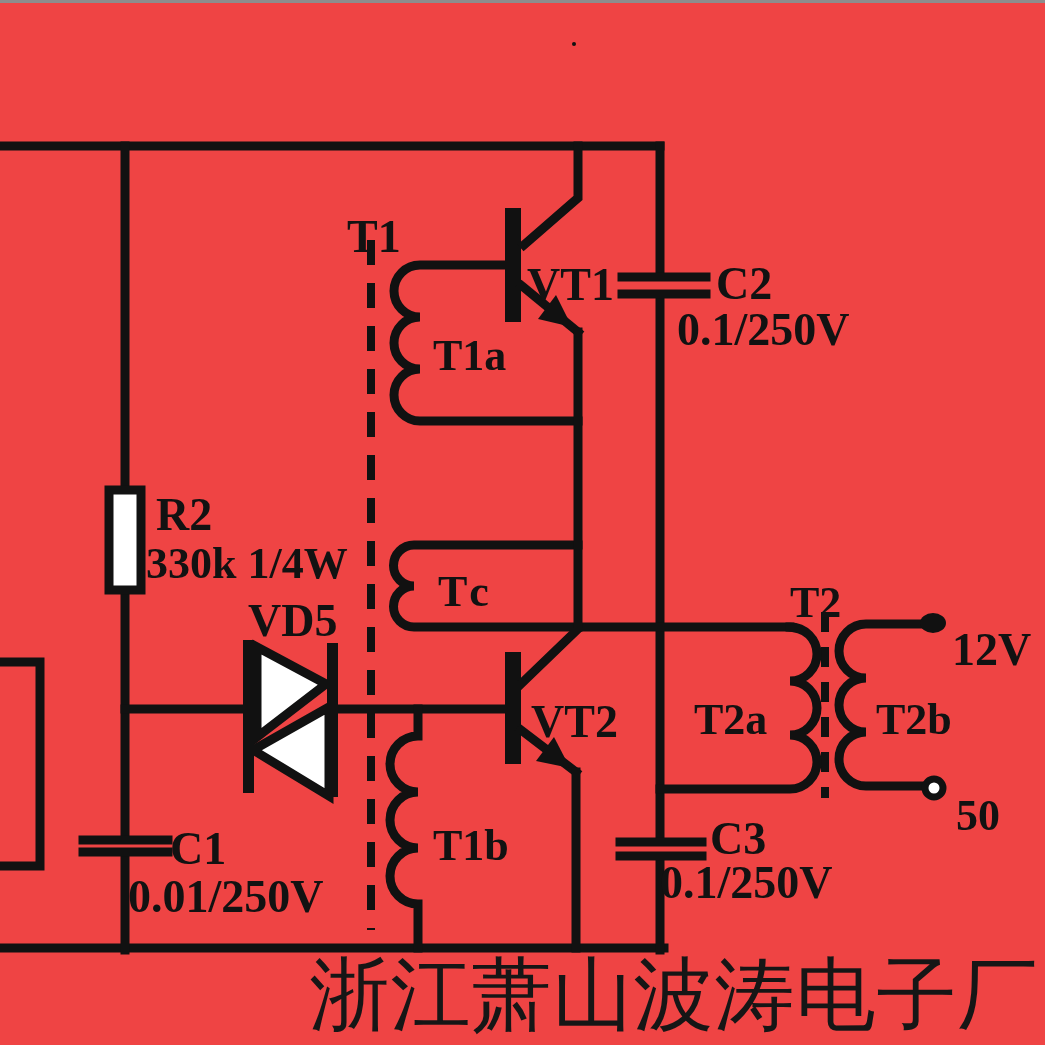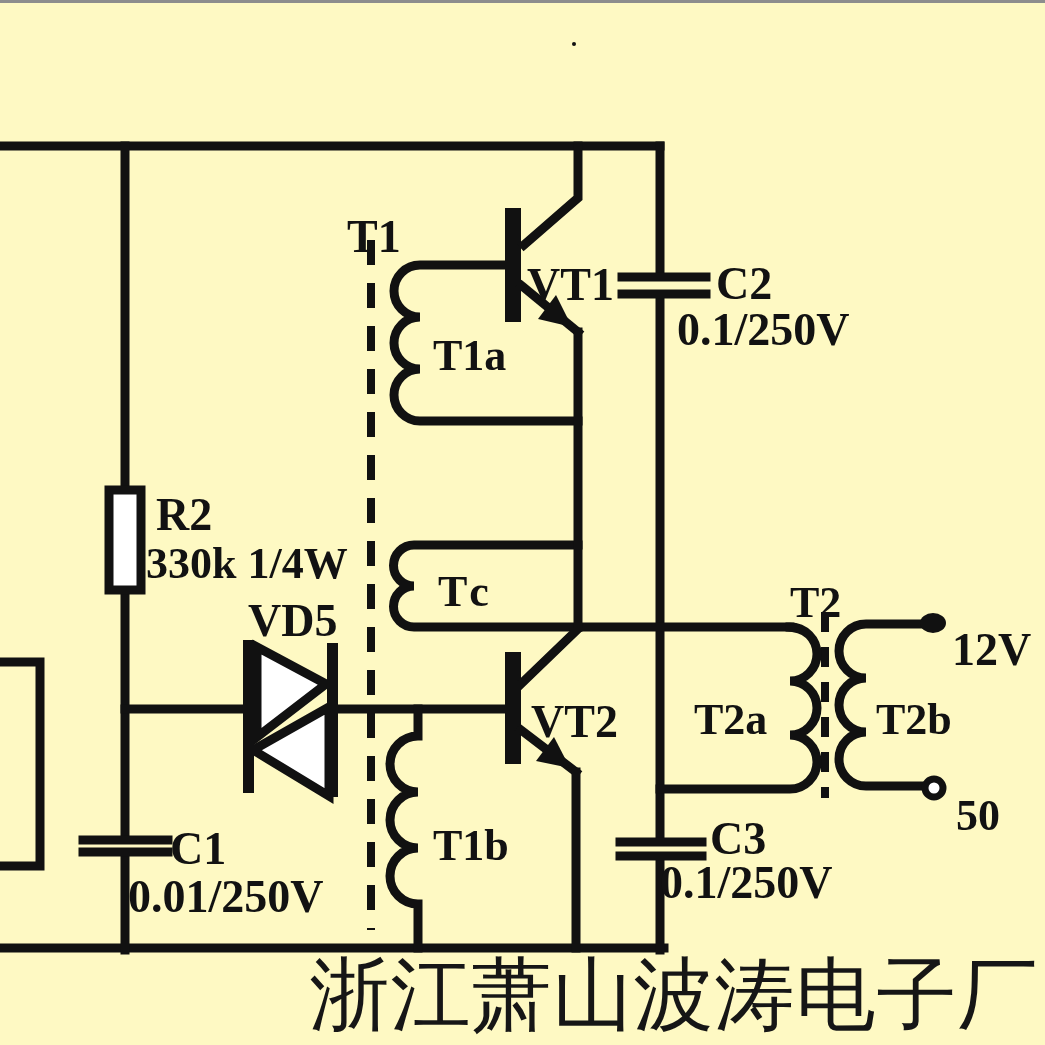--- a/index.html
+++ b/index.html
@@ -1,16 +1,16 @@
 <!DOCTYPE html>
 <html><head>
 <meta charset="utf-8">
 <style>
   html,body{margin:0;padding:0;background:#ffffff;}
-  .page{position:relative;width:1045px;height:1045px;background:#fef9c3;overflow:hidden;
+  .page{position:relative;width:1045px;height:1045px;background:#ef4444;overflow:hidden;
         font-family:"Liberation Serif",serif;}
   .top-border{position:absolute;left:0;top:0;width:1045px;height:3px;background:#8d8d8d;}
   svg{position:absolute;left:0;top:0;}
   .wire{stroke:#111;stroke-width:9;fill:none;stroke-linecap:square;}
   .wire-thin{stroke:#111;stroke-width:8;fill:none;stroke-linecap:butt;}
   .comp{stroke:#111;stroke-width:9;fill:#ffffff;}
   .solid{fill:#111;stroke:none;}
   .lbl{fill:#121212;font-family:"Liberation Serif",serif;font-weight:bold;}
   .factory{fill:#161616;font-family:"Liberation Serif",serif;font-weight:normal;}
 </style>

